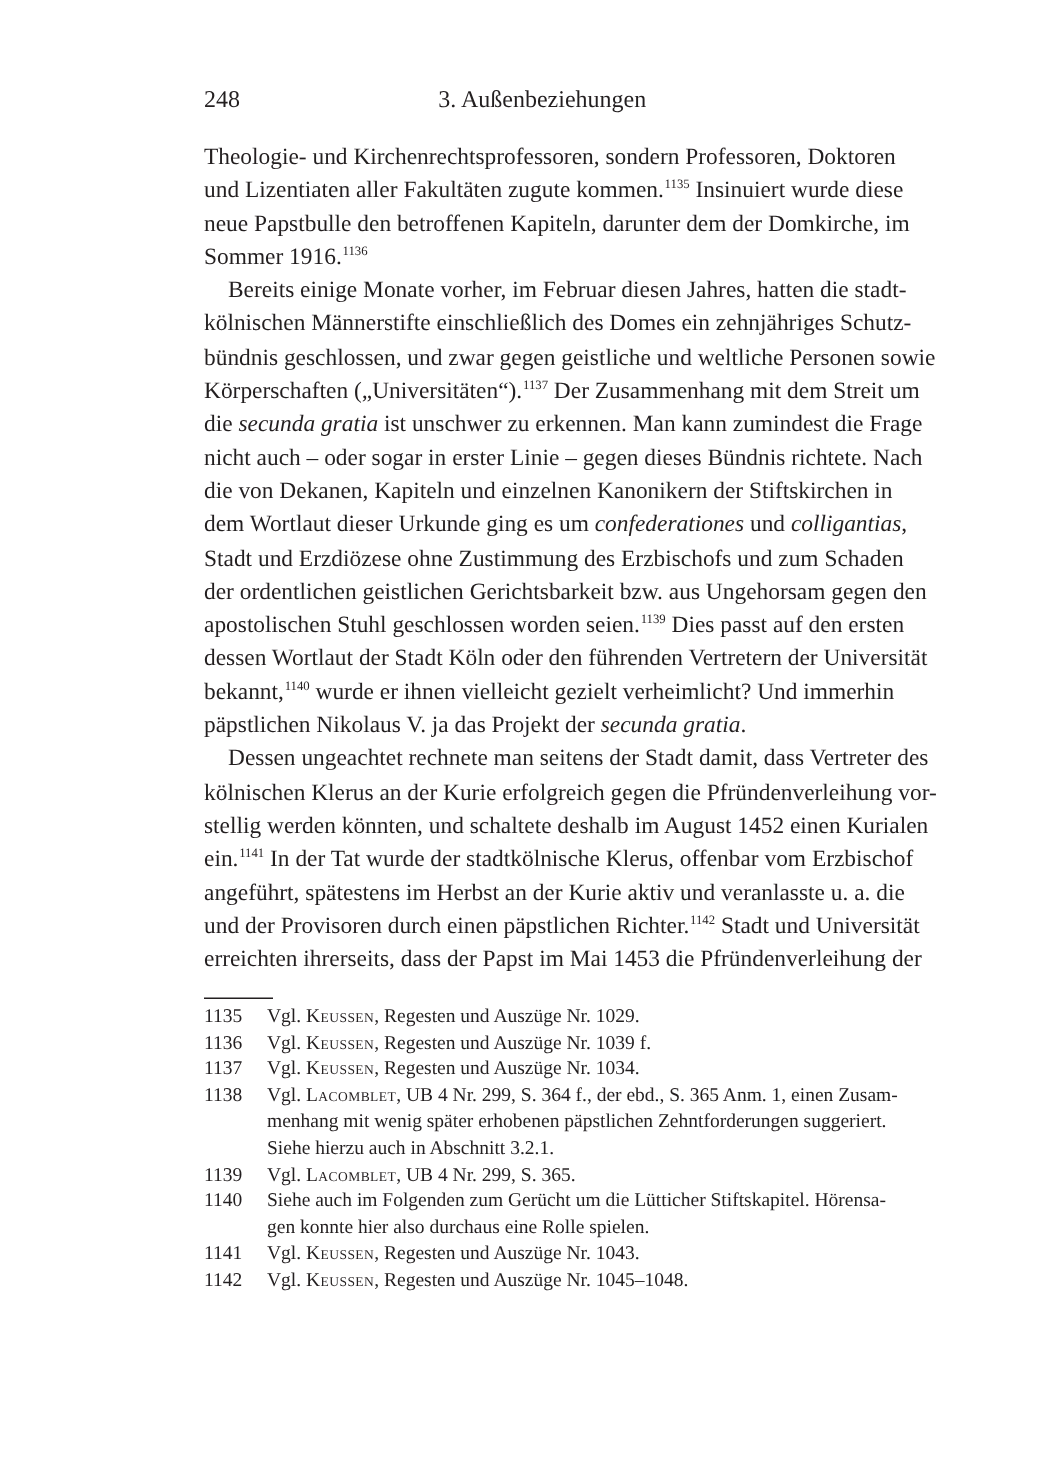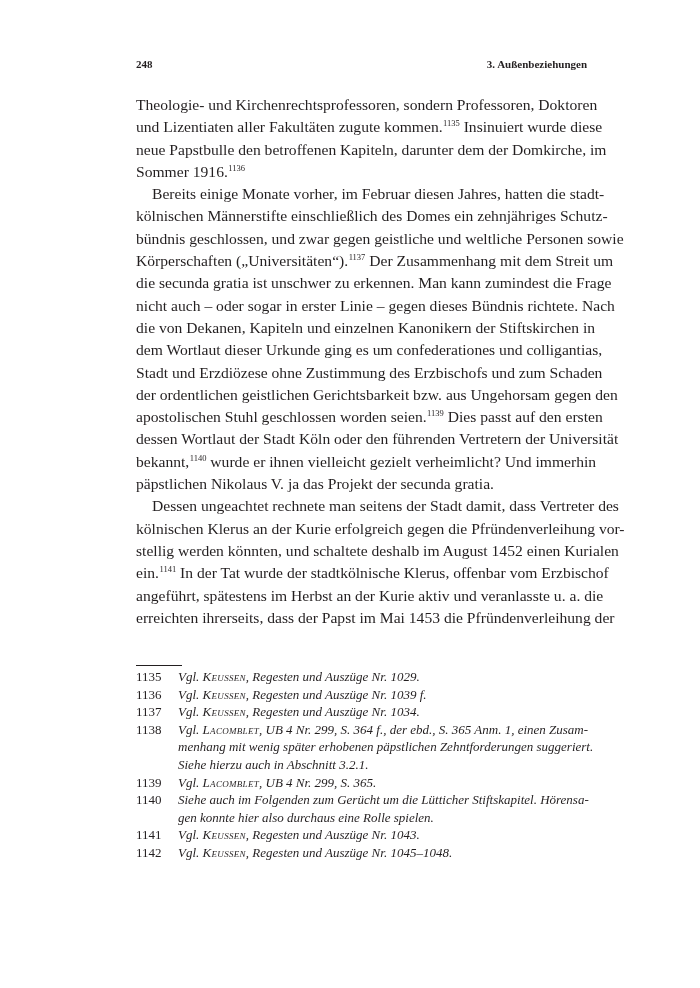--- a/index.html
+++ b/index.html
@@ -1,32 +1,32 @@
 <!DOCTYPE html>
 <html><head>
 <meta charset="utf-8">
 <style>
   html, body { margin: 0; padding: 0; background: #ffffff; }
   body { width: 700px; height: 988px; position: relative; overflow: hidden;
          font-family: "Liberation Serif", "DejaVu Serif", serif; color: #231f20; }
   .page { position: absolute; left: 136px; top: 0; width: 451px; }
-  .running-head { position: absolute; top: 58px; left: 0; width: 451px; height: 22px; font-size: 11px; font-weight: bold; }
+  .running-head { position: absolute; top: 58px; left: 0; width: 451px; height: 22px; font-size: 16px; }
   .page-number { position: absolute; left: 0; top: 0; }
-  .chapter-title { position: absolute; left: 0; width: 451px; text-align: right; top: 0; }
+  .chapter-title { position: absolute; left: 0; width: 451px; text-align: center; top: 0; }
   .body-text { position: absolute; top: 94px; left: 0; width: 451px; font-size: 15.6px; line-height: 22.3px; }
   .line { display: block; height: 22.3px; white-space: nowrap; text-align: justify; text-align-last: justify; }
   .line.last { text-align-last: left; }
   .line.indent { padding-left: 16px; }
   sup.fn { font-size: 8.5px; vertical-align: 0; position: relative; top: -6px; margin-left: 0.5px; }
-  .it { }
+  .it { font-style: italic; }
   .footnote-rule { position: absolute; top: 665px; left: 0; width: 46px; height: 0; border-top: 1px solid #231f20; }
   .footnotes { position: absolute; top: 668px; left: 0; width: 451px; font-size: 13px; line-height: 17.6px; }
   .fn-item { position: relative; padding-left: 42px; }
   .fn-num { position: absolute; left: 0; top: 0; }
-  .fn-line { display: block; white-space: nowrap; height: 17.6px; text-align: justify; text-align-last: justify; font-style: italic; }
+  .fn-line { display: block; white-space: nowrap; height: 17.6px; text-align: justify; text-align-last: justify; }
   .fn-line.last { text-align-last: left; }
   .sc { font-variant: small-caps; letter-spacing: 0.3px; }
 </style>
 </head>
 <body>
 
 <div class="page">
   <div class="running-head">
     <span class="page-number">248</span>
     <span class="chapter-title">3. Außenbeziehungen</span>
@@ -49,20 +49,21 @@
       <span class="line"><span>der ordentlichen geistlichen Gerichtsbarkeit bzw. aus Ungehorsam gegen den</span></span>
       <span class="line"><span>apostolischen Stuhl geschlossen worden seien.</span><sup class="fn">1139</sup><span> Dies passt auf den ersten</span></span>
       <span class="line"><span>dessen Wortlaut der Stadt Köln oder den führenden Vertretern der Universität</span></span>
       <span class="line"><span>bekannt,</span><sup class="fn">1140</sup><span> wurde er ihnen vielleicht gezielt verheimlicht? Und immerhin</span></span>
       <span class="line last"><span>päpstlichen Nikolaus V. ja das Projekt der </span><span class="it">secunda gratia</span><span>.</span></span>
       <span class="line indent"><span>Dessen ungeachtet rechnete man seitens der Stadt damit, dass Vertreter des</span></span>
       <span class="line"><span>kölnischen Klerus an der Kurie erfolgreich gegen die Pfründenverleihung vor-</span></span>
       <span class="line"><span>stellig werden könnten, und schaltete deshalb im August 1452 einen Kurialen</span></span>
       <span class="line"><span>ein.</span><sup class="fn">1141</sup><span> In der Tat wurde der stadtkölnische Klerus, offenbar vom Erzbischof</span></span>
       <span class="line"><span>angeführt, spätestens im Herbst an der Kurie aktiv und veranlasste u. a. die</span></span>
+      <span class="line"><span>und der Provisoren durch einen päpstlichen Richter.</span><sup class="fn">1142</sup><span> Stadt und Universität</span></span>
       <span class="line"><span>erreichten ihrerseits, dass der Papst im Mai 1453 die Pfründenverleihung der</span></span>
     </div>
 
   <div class="footnote-rule"></div>
 
   <div class="footnotes" id="footnotes">
       <div class="fn-item">
         <span class="fn-num">1135</span>
         <span class="fn-line last"><span>Vgl. </span><span class="sc">Keussen</span><span>, Regesten und Auszüge Nr. 1029.</span></span>
       </div>

